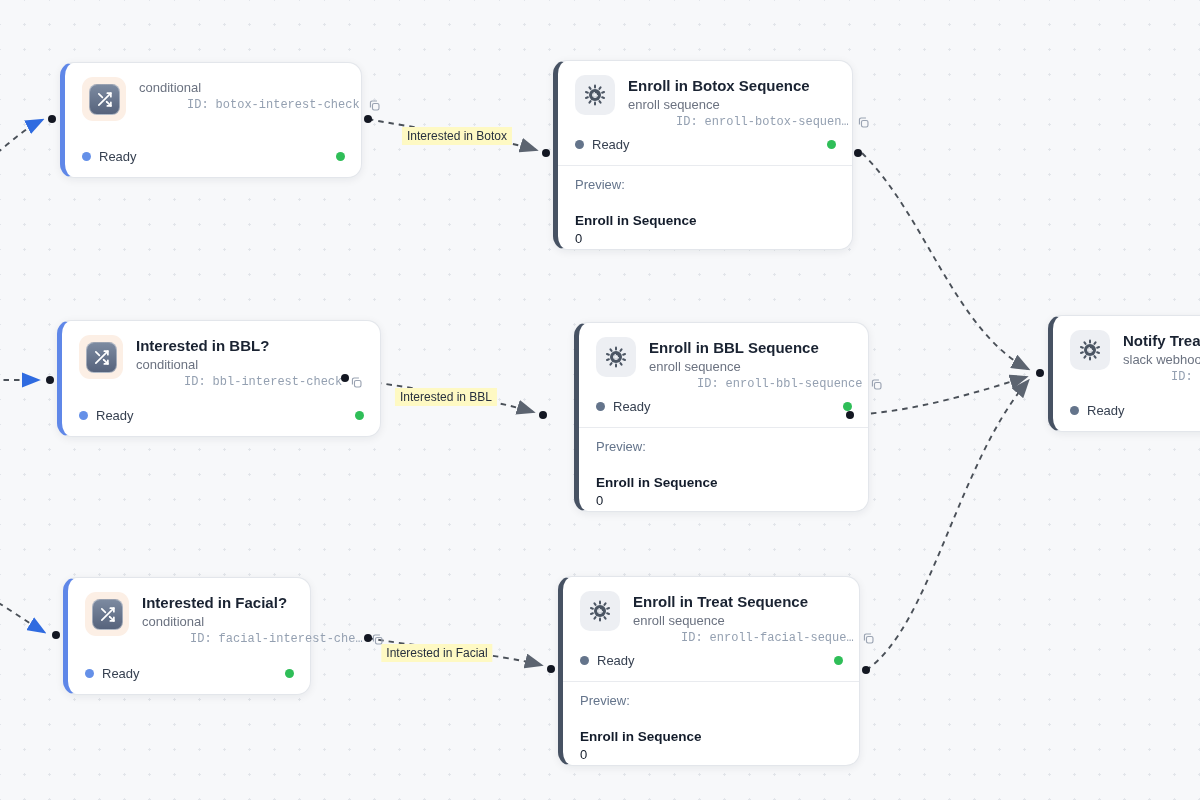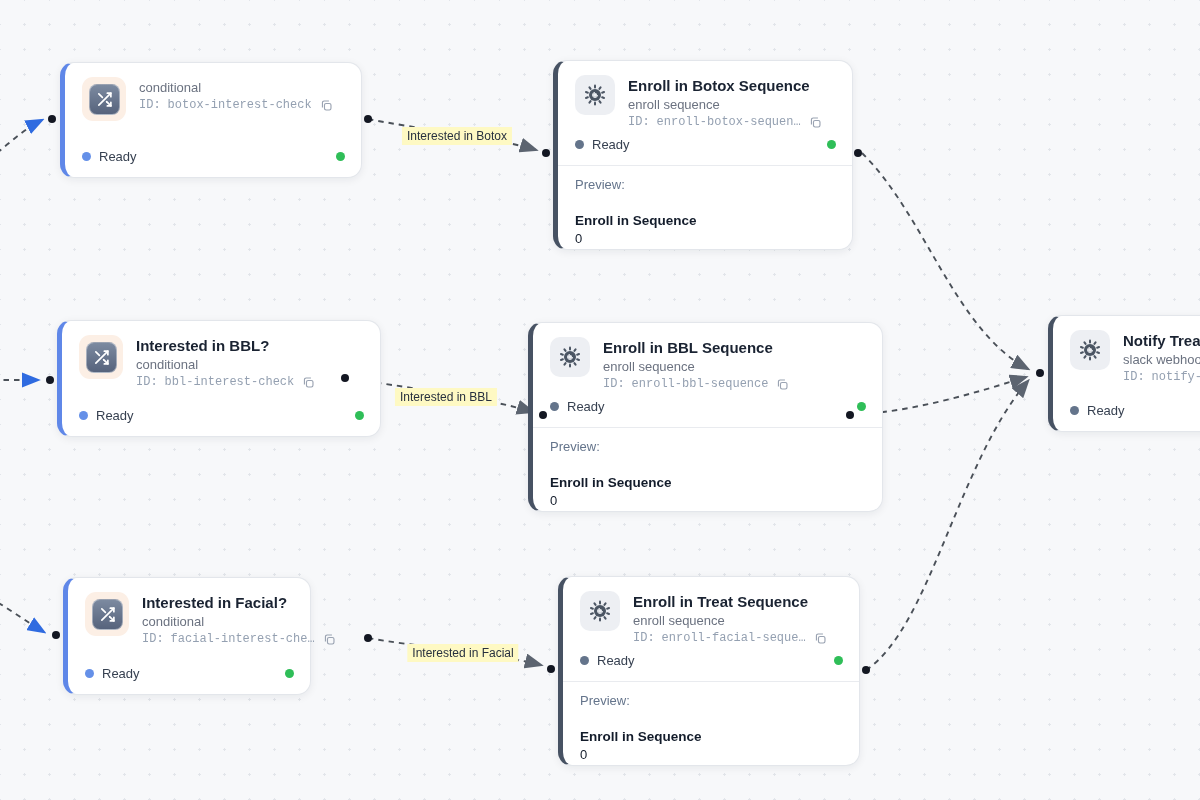--- a/index.html
+++ b/index.html
@@ -25,21 +25,21 @@
     display:flex;align-items:center;justify-content:center;flex:0 0 auto;}
   .icon-slate{width:31px;height:31px;border-radius:8px;
     background:linear-gradient(#7c8aa0,#56637c);border:1px solid rgba(255,255,255,.4);
     display:flex;align-items:center;justify-content:center;box-sizing:border-box;}
   .icon-gray{width:40px;height:40px;border-radius:10px;background:#edeff3;
     display:flex;align-items:center;justify-content:center;flex:0 0 auto;}
   .head-text{flex:1;min-width:0;padding-top:1px;}
   .title{font-size:15px;font-weight:bold;color:#1a2332;line-height:19px;white-space:nowrap;}
   .subtitle{font-size:13px;color:#6b7280;line-height:17px;margin-top:1px;white-space:nowrap;}
   .idrow{display:flex;align-items:flex-end;margin-top:2px;
-    font-family:"Liberation Mono",monospace;font-size:12px;color:#94a0b1;white-space:nowrap;}
+    font-family:"Liberation Mono",monospace;font-size:12px;color:#94a0b1;white-space:nowrap;margin-left:48px;}
   .id-prefix{margin-right:7px;}
   .copy-btn{margin-left:8px;display:inline-flex;cursor:pointer;flex:0 0 auto;}
   .status-row{margin-top:auto;display:flex;align-items:center;padding:8px 16px 13px 17px;}
   .sdot{width:9px;height:9px;border-radius:50%;flex:0 0 auto;}
   .sdot.blue{background:#6590e8;}
   .sdot.gray{background:#64748b;}
   .sdot.green{background:#2fbe58;margin-left:auto;}
   .status-text{font-size:13px;color:#374151;margin-left:8px;}
   .preview{border-top:1px solid #e9ebef;padding:11px 16px 28px 17px;}
   .preview-label{font-size:13px;color:#64748b;margin-bottom:8px;}
@@ -68,21 +68,21 @@
   <path class="edge" d="M -28,380 L 38,380" marker-end="url(#arrow-blue)"></path>
   <path class="edge" d="M 345,378 C 398,386 488,398 533,412" marker-end="url(#arrow-gray)"></path>
   <path class="edge" d="M 850,415 C 912,412 972,394 1026,377" marker-end="url(#arrow-gray)"></path>
   <path class="edge" d="M -20,592 C 2,604 24,620 44,632" marker-end="url(#arrow-blue)"></path>
   <path class="edge" d="M 368,638 C 412,646 498,654 541,665" marker-end="url(#arrow-gray)"></path>
   <path class="edge" d="M 866,670 C 930,628 958,462 1028,381" marker-end="url(#arrow-gray)"></path>
 </svg>
 
 <div class="edge-label" style="left:457px;top:136px">Interested in Botox</div>
 <div class="edge-label" style="left:446px;top:397px">Interested in BBL</div>
-<div class="edge-label" style="left:463px;top:653px">Interested in Facial</div>
+<div class="edge-label" style="left:437px;top:653px">Interested in Facial</div>
 
 <div class="node conditional" style="left:60px;top:62px;width:302px;height:116px">
   <div class="head">
     <div class="icon-peach">
       <div class="icon-slate">
         <svg width="17" height="17" viewBox="0 0 24 24" fill="none" stroke="#ffffff" stroke-width="2.4" stroke-linecap="round" stroke-linejoin="round">
             <path d="M16 3h5v5"></path>
             <path d="M4 20L21 3"></path>
             <path d="M21 16v5h-5"></path>
             <path d="M15 15l6 6"></path>
@@ -189,21 +189,21 @@
       </div>
     </div>
   </div>
   <div class="status-row">
     <span class="sdot blue"></span>
     <span class="status-text">Ready</span>
     <span class="sdot green"></span>
   </div>
 </div>
 
-<div class="node action" style="left:528px;top:322px;width:355px;height:190px">
+<div class="node action" style="left:574px;top:322px;width:295px;height:190px">
   <div class="head">
     <div class="icon-gray">
       <svg width="24" height="24" viewBox="0 0 24 24">
           <g fill="#4b5563">
             <circle cx="12" cy="12" r="6"></circle>
             <g>
               <rect x="11" y="1.5" width="2" height="4" rx="1"></rect>
               <rect x="11" y="1.5" width="2" height="4" rx="1" transform="rotate(36 12 12)"></rect>
               <rect x="11" y="1.5" width="2" height="4" rx="1" transform="rotate(72 12 12)"></rect>
               <rect x="11" y="1.5" width="2" height="4" rx="1" transform="rotate(108 12 12)"></rect>

